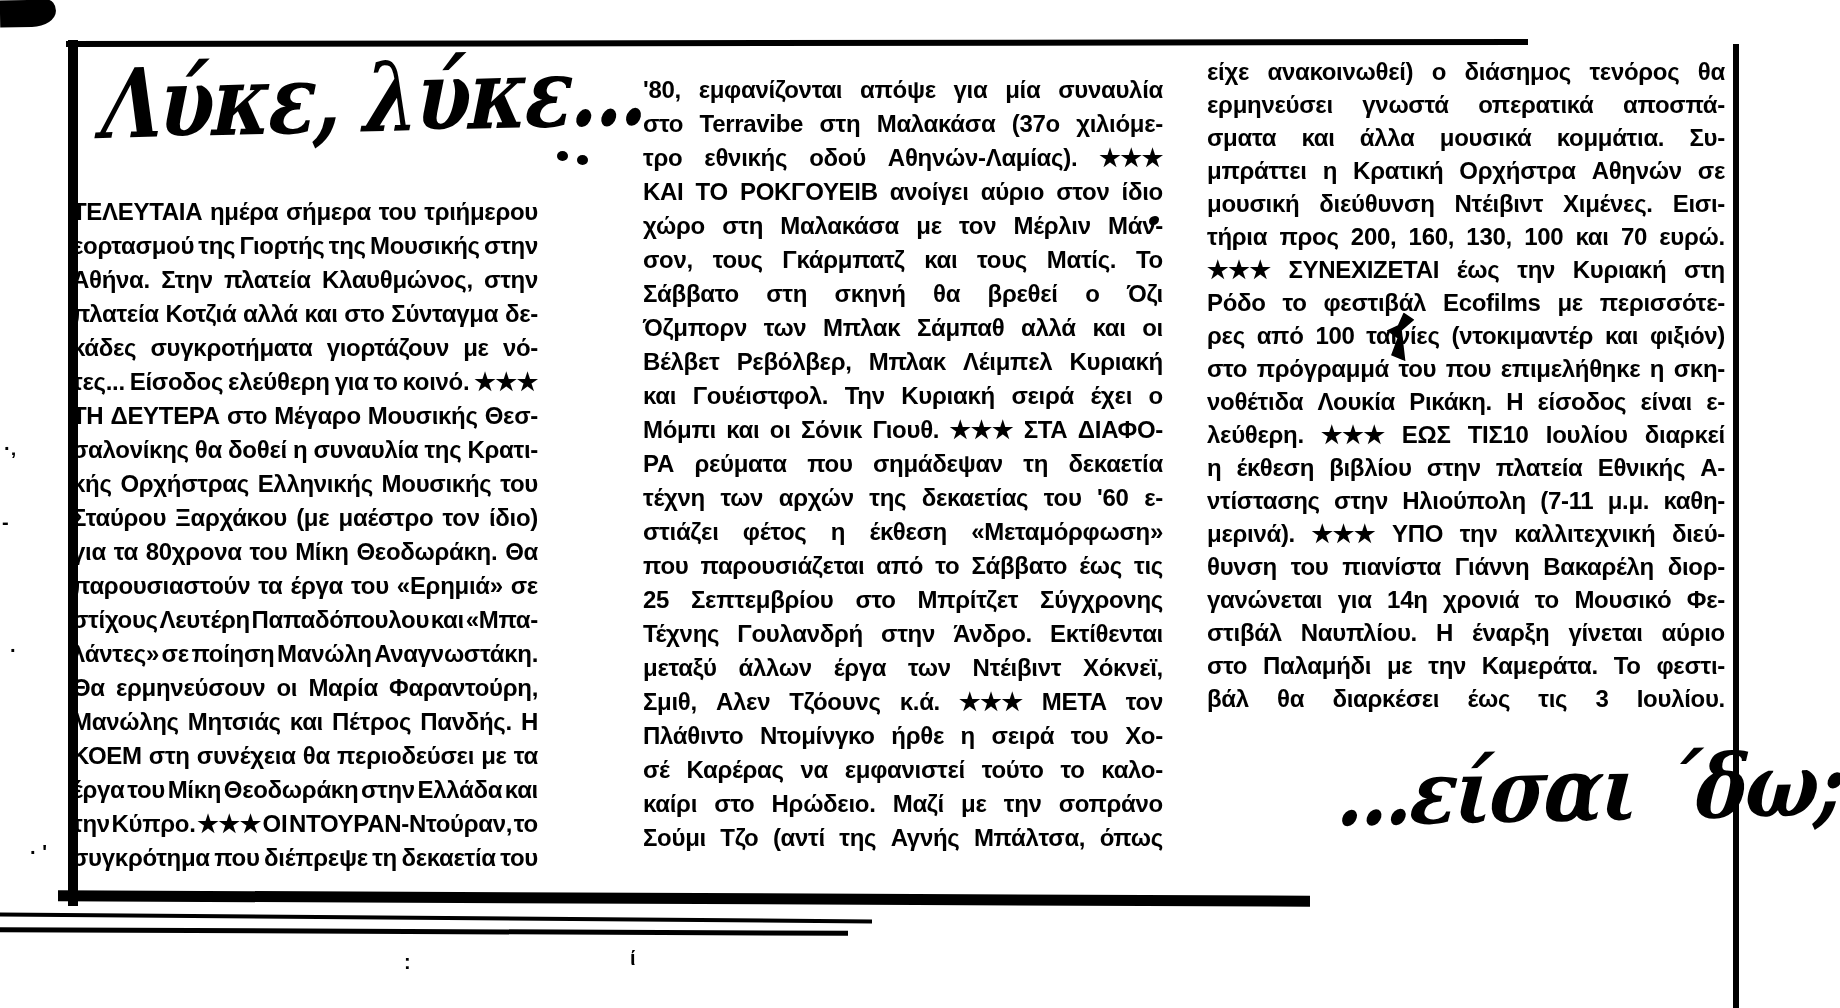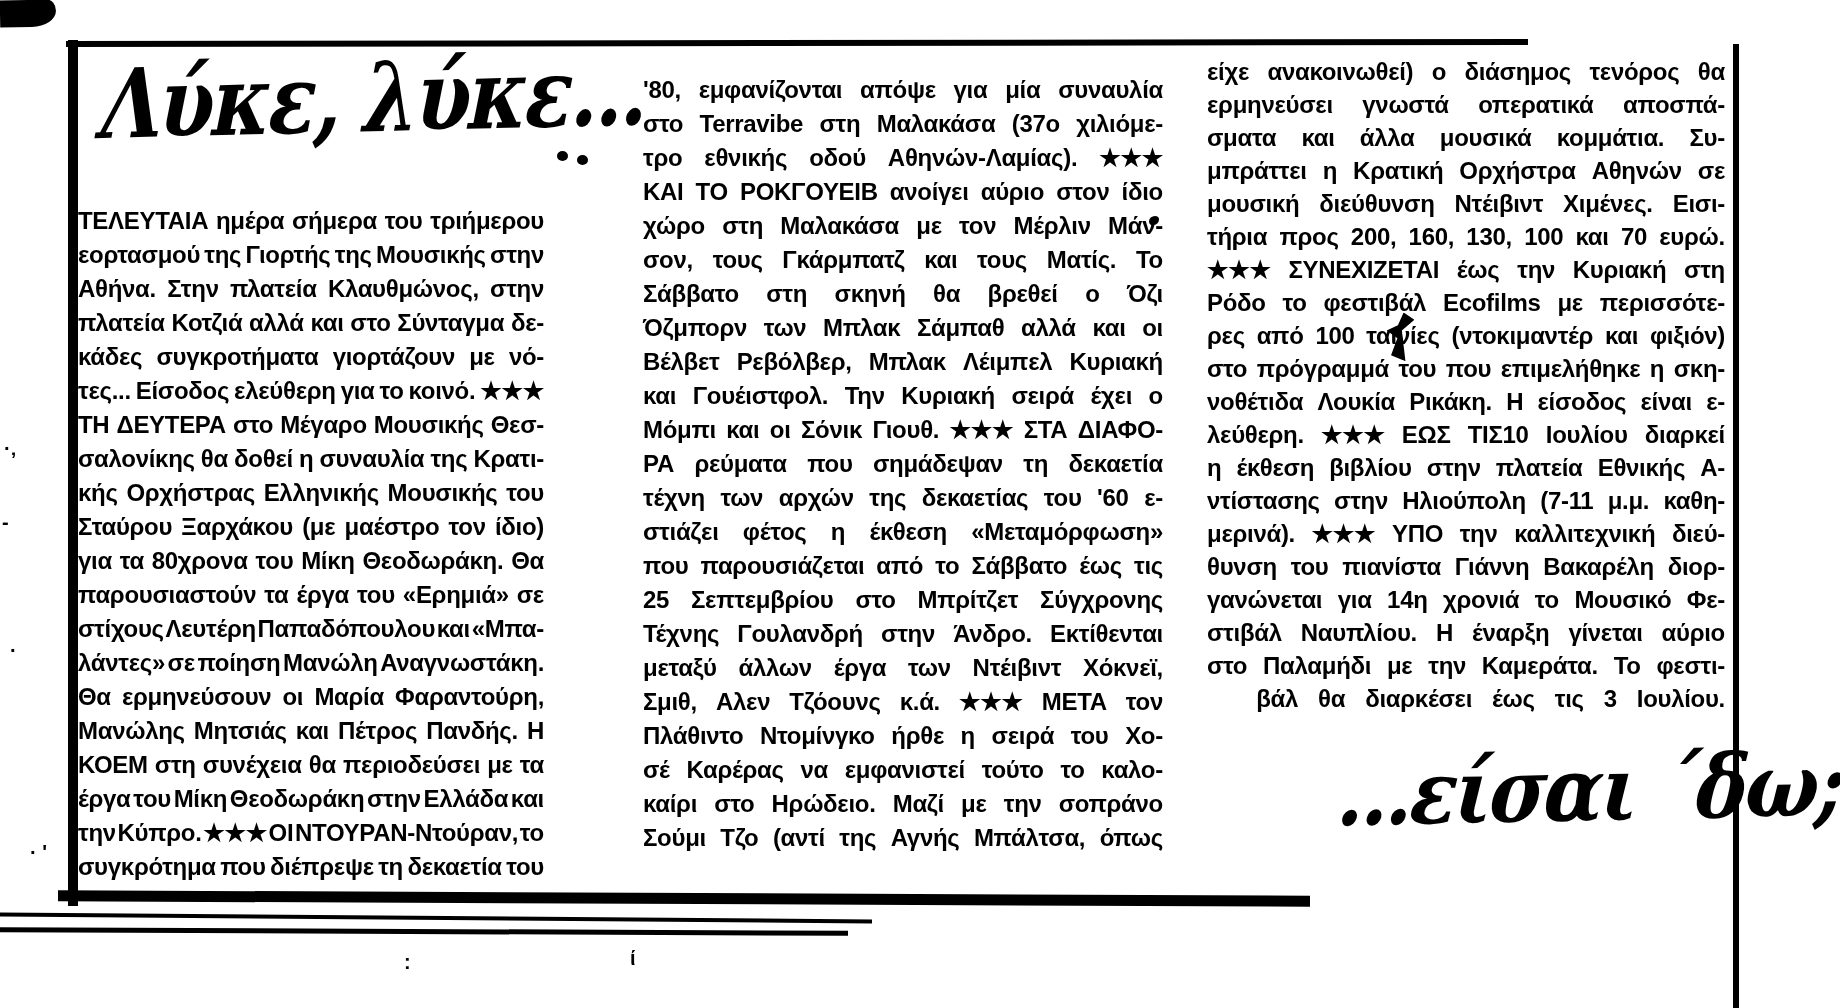--- a/index.html
+++ b/index.html
@@ -27,26 +27,26 @@
     transform:scale(.82,1) rotate(-1.2deg) skewX(-4deg);transform-origin:left top;
   }
   .tagline{
     position:absolute;left:1342px;top:742px;margin:0;
     font-family:"DejaVu Serif", serif;font-style:italic;font-weight:700;
     font-size:88px;letter-spacing:-3px;white-space:nowrap;
     transform:scale(.88,1) rotate(-1deg) skewX(-6deg);transform-origin:left top;
   }
   
   .col{position:absolute;font-size:24px;font-weight:700;letter-spacing:-.3px;}
-  .col1{left:78px;top:198px;width:466px;margin-top:9px;}
+  .col1{left:72px;top:198px;width:466px;}
   .col2{left:643px;top:76px;width:520px;}
   .col3{left:1207px;top:58px;width:518px;}
   .line{display:flex;justify-content:space-between;height:34px;align-items:baseline;overflow:visible;white-space:nowrap;}
   .col3 .line{height:33px;}
-  .line.endline{justify-content:flex-end;gap:20px;}
+  .line.endline{justify-content:space-between;gap:20px;}
   
   .mark{position:absolute;font-size:20px;font-weight:700;color:#000;line-height:1;}
   .dot{position:absolute;background:#000;border-radius:50%;}
   .dotA{left:557px;top:151px;width:11px;height:10px;}
   .dotB{left:577px;top:155px;width:11px;height:10px;}
   .dotC{left:1149px;top:216px;width:10px;height:9px;border-radius:60% 40% 60% 40%;}
   .smudge{
     position:absolute;left:1386px;top:312px;width:26px;height:48px;background:#000;
     clip-path:polygon(55% 0,100% 12%,58% 38%,88% 100%,30% 92%,45% 55%,0 42%,40% 28%);
     transform:rotate(8deg);

